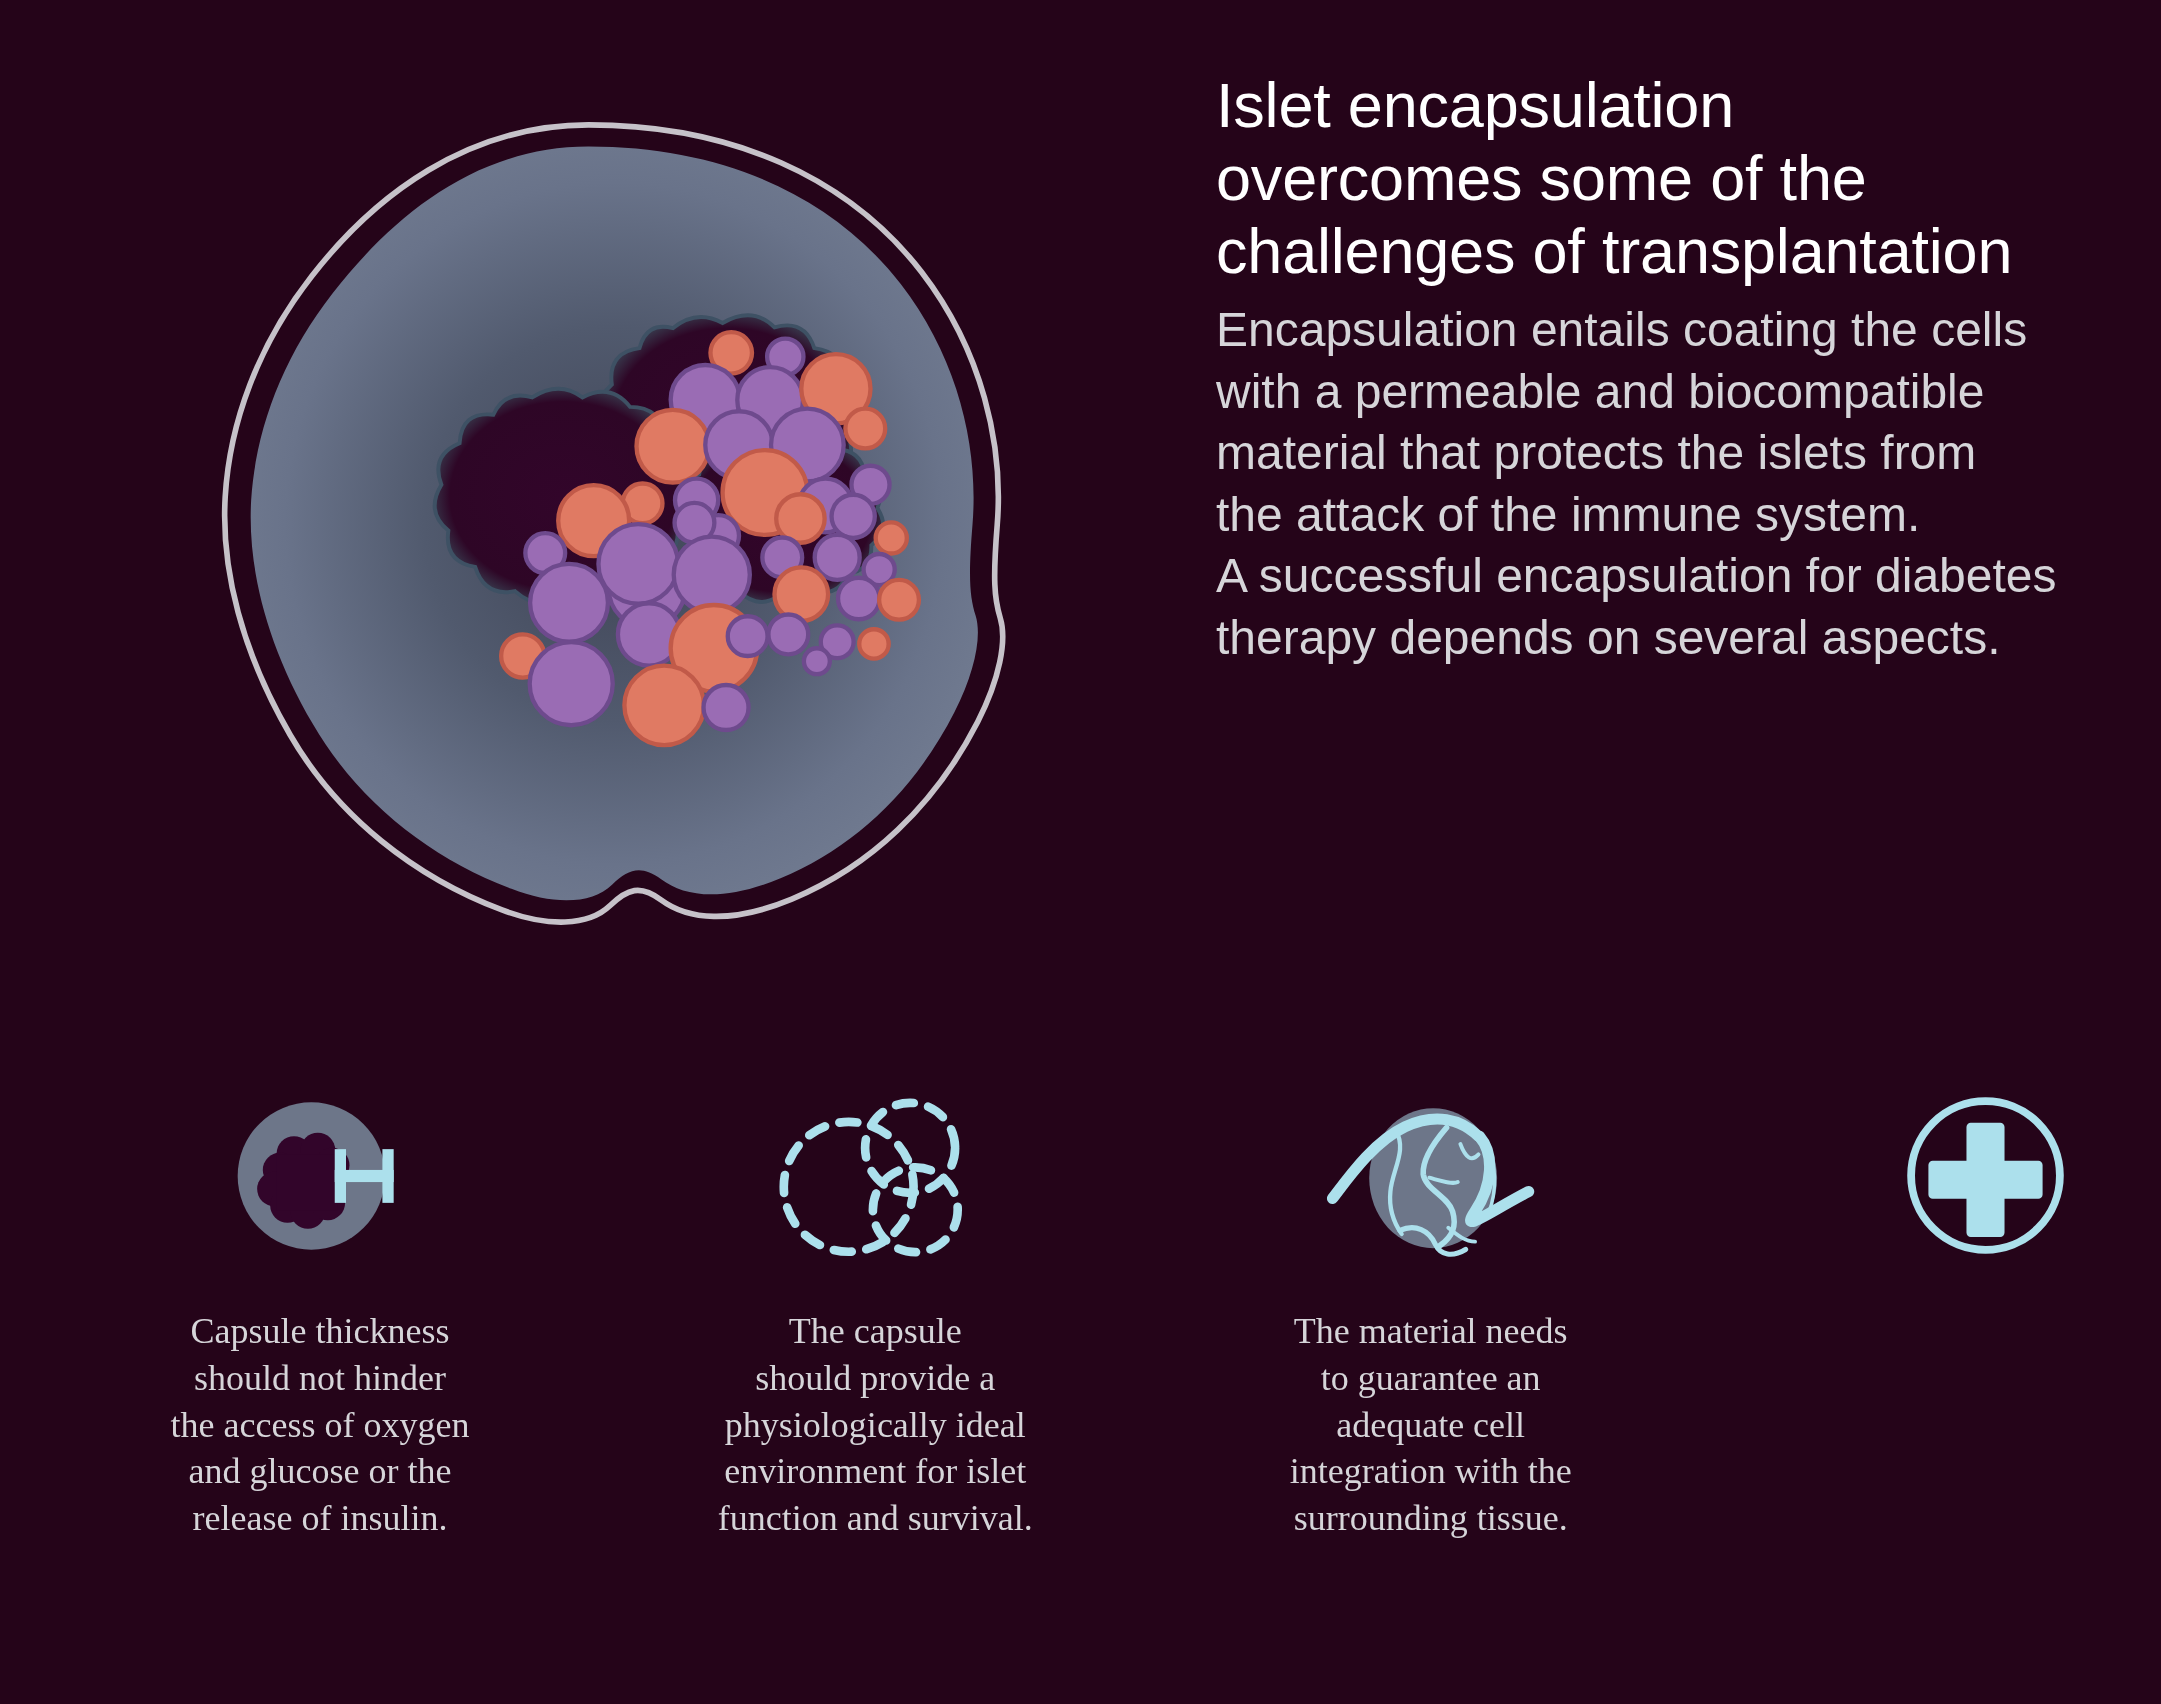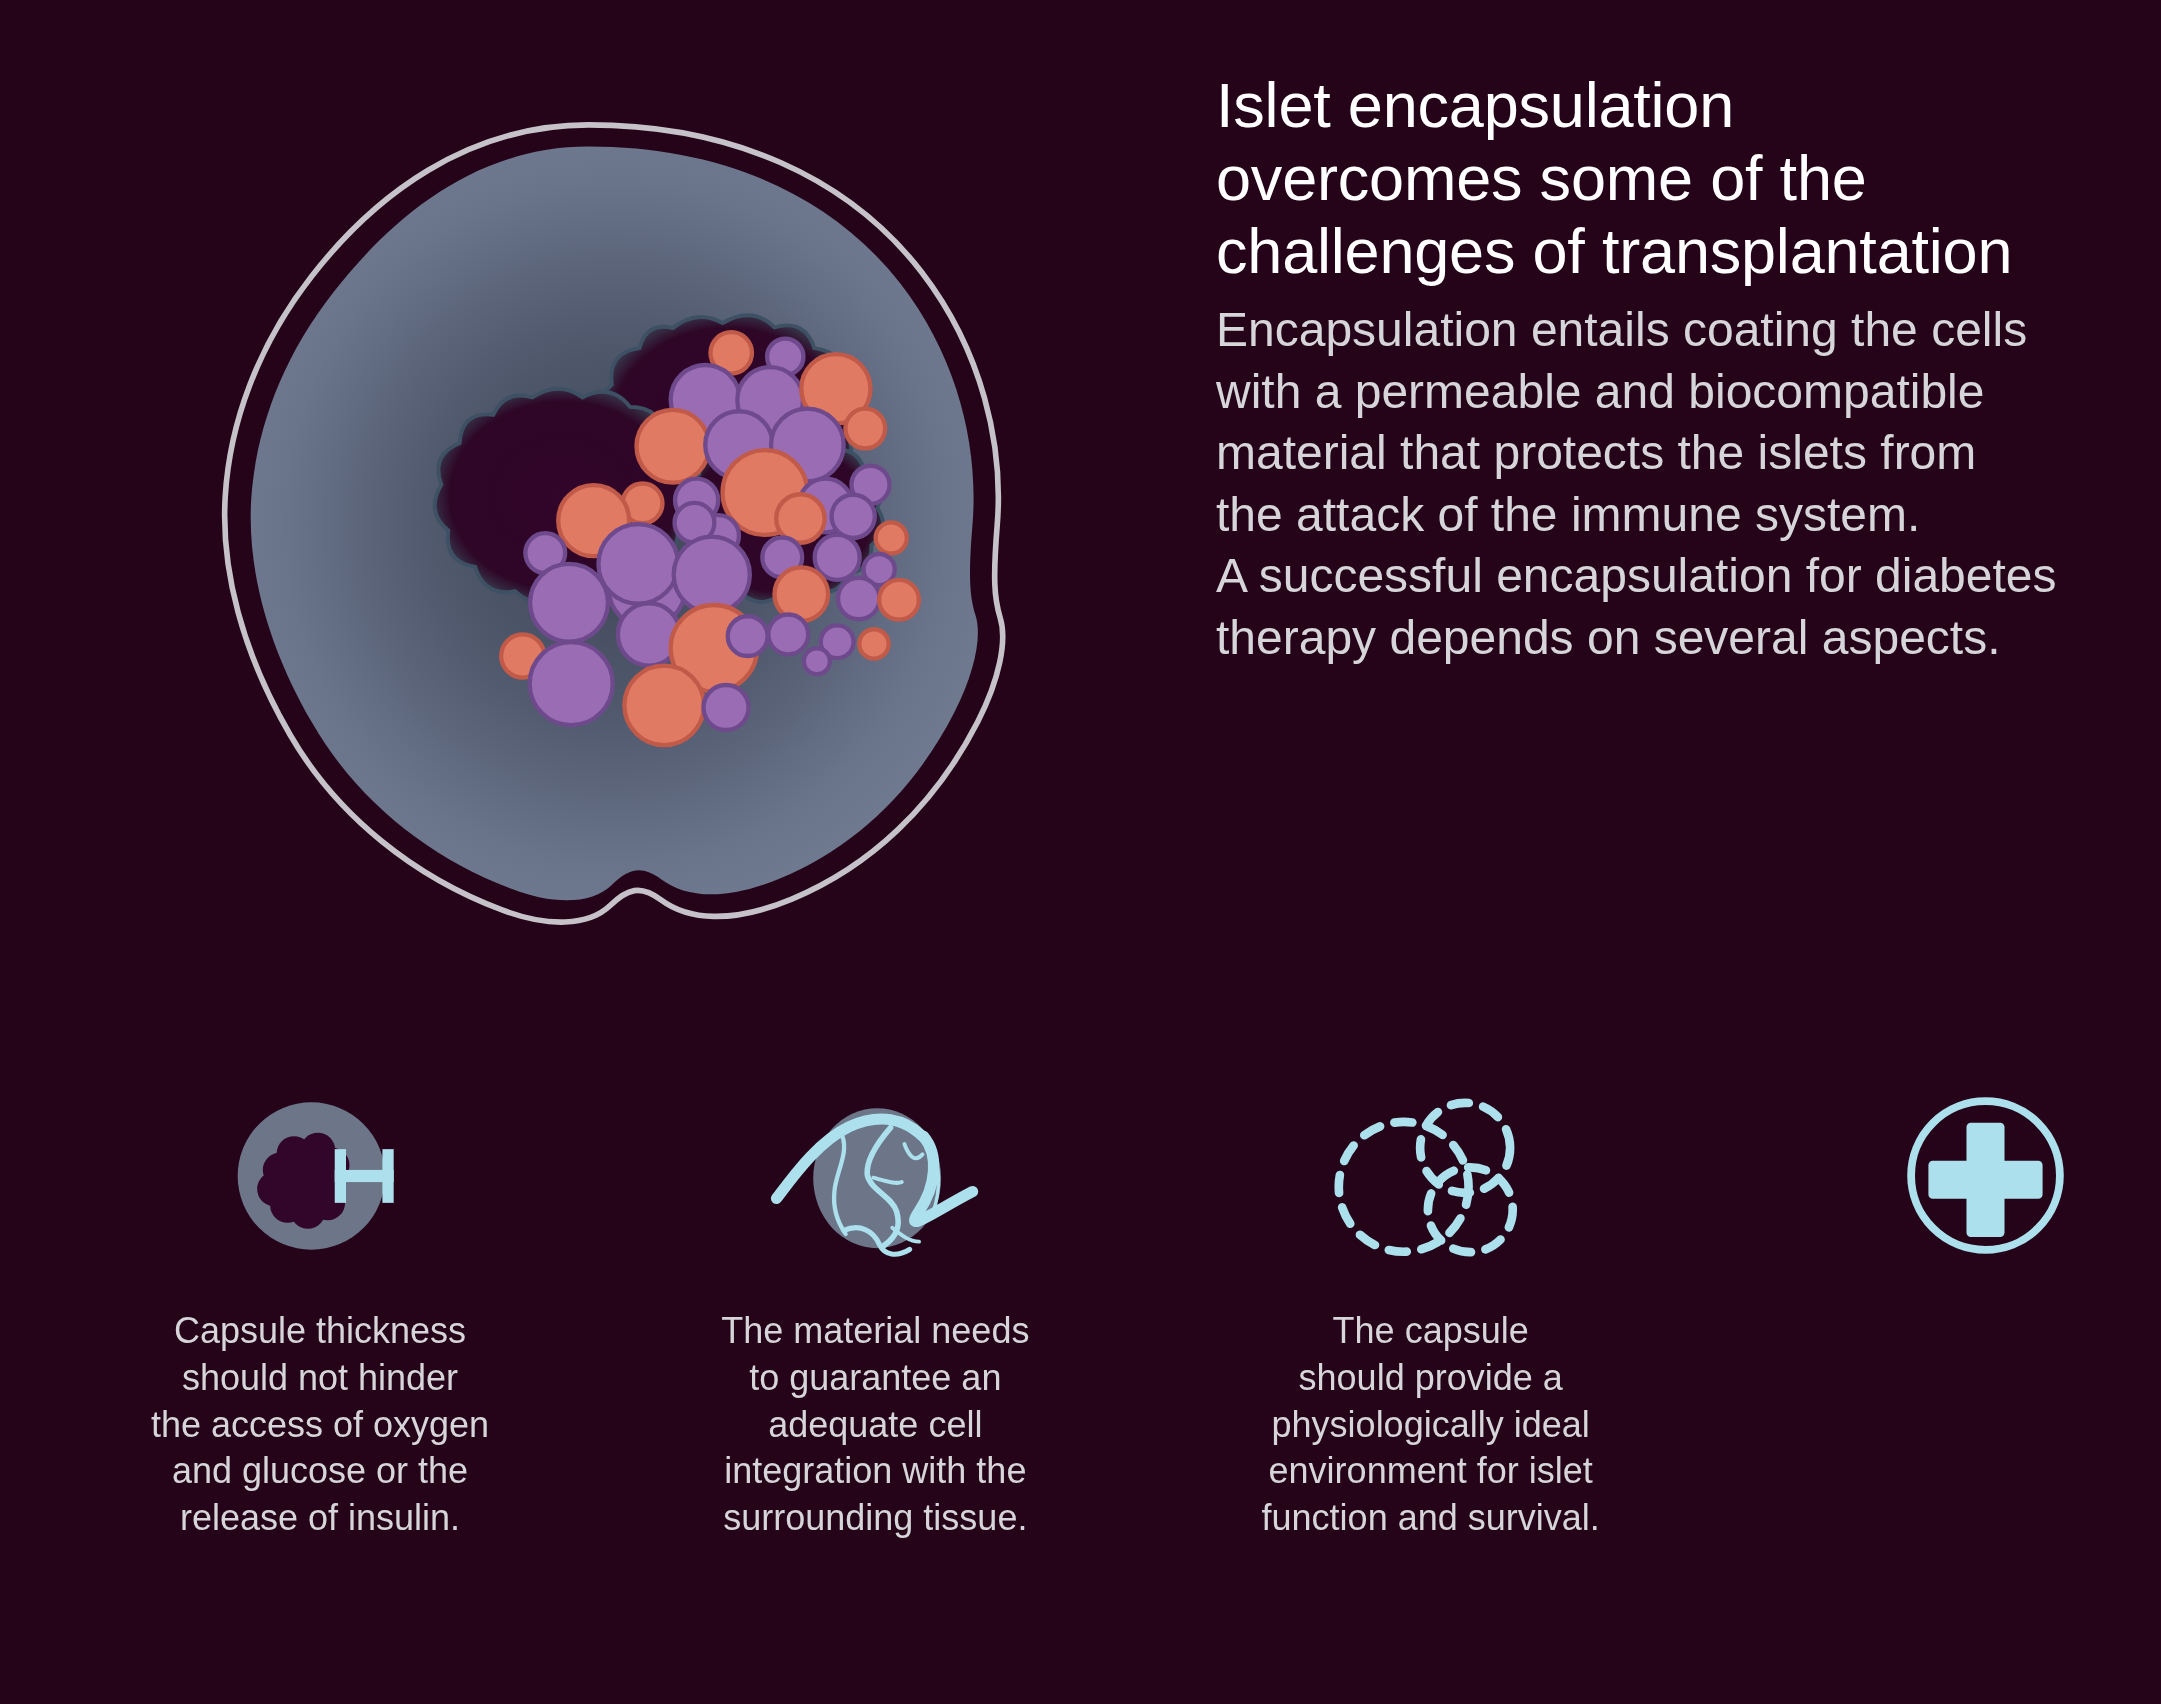--- a/index.html
+++ b/index.html
@@ -63,20 +63,21 @@
     align-items: flex-start;
     justify-content: space-between;
     padding: 0 65px;
     box-sizing: border-box;
   }
   .feature {
     width: 510px;
     display: flex;
     flex-direction: column;
     align-items: center;
+    font-family: Liberation Serif, serif;
   }
   .feature-icon {
     width: 242px;
     height: 225px;
     display: flex;
     align-items: center;
     justify-content: center;
   }
   .feature-icon svg { display: block; overflow: visible; }
   .feature-caption {
@@ -293,20 +294,37 @@
       </div>
       <div class="feature-caption">Capsule thickness
 should not hinder
 the access of oxygen
 and glucose or the
 release of insulin.</div>
     </div>
 
     <div class="feature">
       <div class="feature-icon">
+        <svg width="199" height="182" viewBox="0 0 460 420" xmlns="http://www.w3.org/2000/svg">
+          <g fill="none" stroke="#ace0ec" stroke-width="20" stroke-linecap="round" stroke-dasharray="42 34">
+            <circle cx="168" cy="235" r="150"></circle>
+            <circle cx="310" cy="145" r="104"></circle>
+            <circle cx="322" cy="288" r="98"></circle>
+          </g>
+        </svg>
+      </div>
+      <div class="feature-caption">The capsule
+should provide a
+physiologically ideal
+environment for islet
+function and survival.</div>
+    </div>
+
+    <div class="feature">
+      <div class="feature-icon">
         <svg width="216" height="182" viewBox="0 0 500 420" xmlns="http://www.w3.org/2000/svg">
           <ellipse cx="255" cy="215" rx="148" ry="162" fill="#6d7689"></ellipse>
           <g fill="none" stroke="#ace0ec" stroke-linecap="round">
             <path d="M22 262 C60 212 118 130 190 96 C260 64 318 78 360 118" stroke-width="26"></path>
             <path d="M362 118 C398 160 392 232 352 292 C316 346 380 296 476 246" stroke-width="26"></path>
             <path d="M168 104 C196 150 160 196 156 246 C152 286 164 318 182 344" stroke-width="10"></path>
             <path d="M286 98 C248 142 230 178 232 206 C236 240 290 258 300 292
                      C310 326 300 350 272 370" stroke-width="13"></path>
             <path d="M318 136 C330 168 344 178 360 160" stroke-width="9"></path>
             <path d="M246 214 C276 222 300 230 312 224" stroke-width="9"></path>
@@ -318,37 +336,20 @@
       </div>
       <div class="feature-caption">The material needs
 to guarantee an
 adequate cell
 integration with the
 surrounding tissue.</div>
     </div>
 
     <div class="feature">
       <div class="feature-icon">
-        <svg width="199" height="182" viewBox="0 0 460 420" xmlns="http://www.w3.org/2000/svg">
-          <g fill="none" stroke="#ace0ec" stroke-width="20" stroke-linecap="round" stroke-dasharray="42 34">
-            <circle cx="168" cy="235" r="150"></circle>
-            <circle cx="310" cy="145" r="104"></circle>
-            <circle cx="322" cy="288" r="98"></circle>
-          </g>
-        </svg>
-      </div>
-      <div class="feature-caption">The capsule
-should provide a
-physiologically ideal
-environment for islet
-function and survival.</div>
-    </div>
-
-    <div class="feature">
-      <div class="feature-icon">
         <svg width="173" height="173" viewBox="0 0 400 400" xmlns="http://www.w3.org/2000/svg">
           <circle cx="200" cy="200" r="172" fill="none" stroke="#ace0ec" stroke-width="18"></circle>
           <path fill="#ace0ec" d="M166 78 h68 a10 10 0 0 1 10 10 v78 h78 a10 10 0 0 1 10 10 v68
                a10 10 0 0 1 -10 10 h-78 v78 a10 10 0 0 1 -10 10 h-68
                a10 10 0 0 1 -10 -10 v-78 h-78 a10 10 0 0 1 -10 -10 v-68
                a10 10 0 0 1 10 -10 h78 v-78 a10 10 0 0 1 10 -10 Z"></path>
         </svg>
       </div>
     </div>
 

